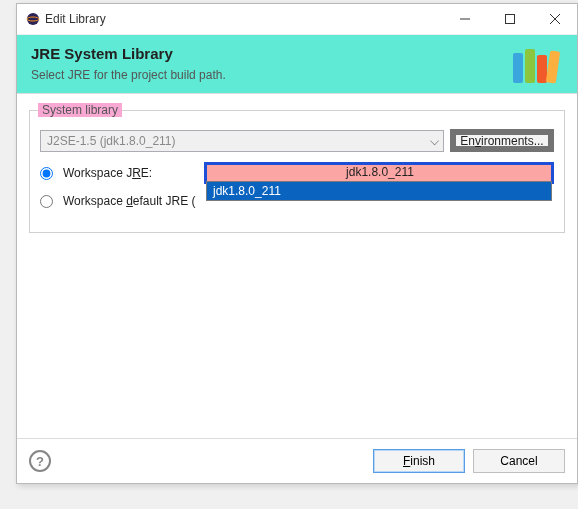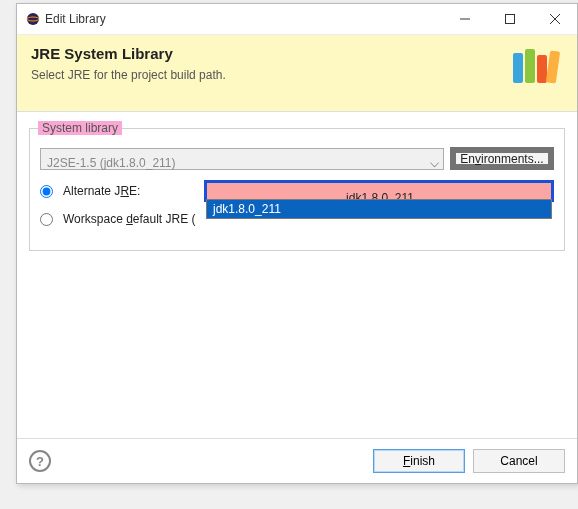--- a/index.html
+++ b/index.html
@@ -41,23 +41,23 @@
   }
   .win-ctrl {
     width: 45px;
     height: 30px;
     display: flex;
     align-items: center;
     justify-content: center;
     color: #333;
   }
   .header-pane {
-    background: #fef9c3;
+    background: #5eead4;
     border-bottom: 1px solid #ddd;
-    padding: 8px 14px 24px 14px;
+    padding: 8px 14px 6px 14px;
     display: flex;
     align-items: flex-start;
     gap: 10px;
   }
   .head-text { flex: 1; }
   .head-title {
     font-size: 15px;
     font-weight: bold;
     color: #222;
     margin: 2px 0 6px 0;
@@ -96,21 +96,21 @@
     gap: 6px;
   }
   input[type=radio] { margin: 0 4px 0 0; }
   .combo {
     flex: 1;
     height: 22px;
     border: 1px solid #abadb3;
     background: #fff;
     display: flex;
     align-items: center;
-    padding: 8px 4px 0 6px;
+    padding: 0 4px 0 6px;
     position: relative;
     color: #222;
   }
   .combo.disabled {
     background: #f0f0f0;
     color: #888;
   }
   .combo.active {
     border: 3px solid #1d4ed8;
     background: #fca5a5;
@@ -221,21 +221,21 @@
           <span class="chev">⌵</span>
         </div>
         <div class="side-btn">
           <span><span>En</span><span class="underline-letter">v</span><span>ironments...</span></span>
         </div>
       </div>
 
       <div class="row">
         <label class="radio-cell">
           <input type="radio" name="jre" checked="" style="">
-          <span><span>Alternate J</span><span class="underline-letter">R</span><span>E:</span></span>
+          <span><span>Workspace J</span><span class="underline-letter">R</span><span>E:</span></span>
         </label>
         <div class="combo active">
           <span>jdk1.8.0_211</span>
           <span class="chev">⌵</span>
           <div class="dropdown-list">
             <div class="dropdown-item">jdk1.8.0_211</div>
           </div>
         </div>
       </div>
 

